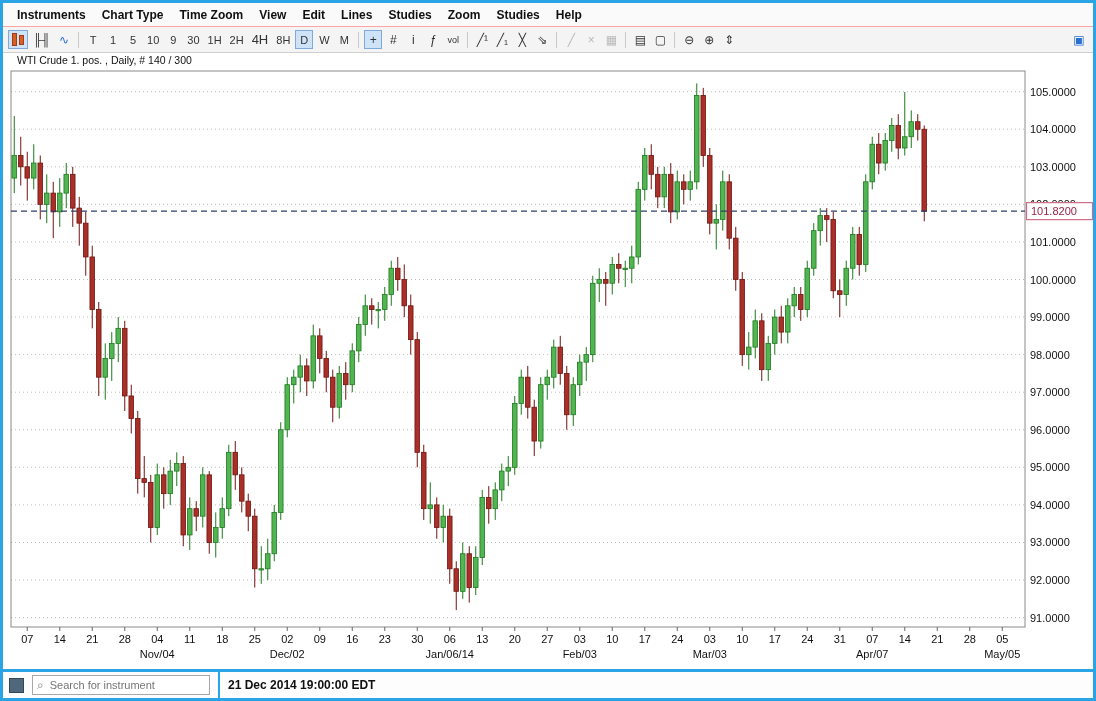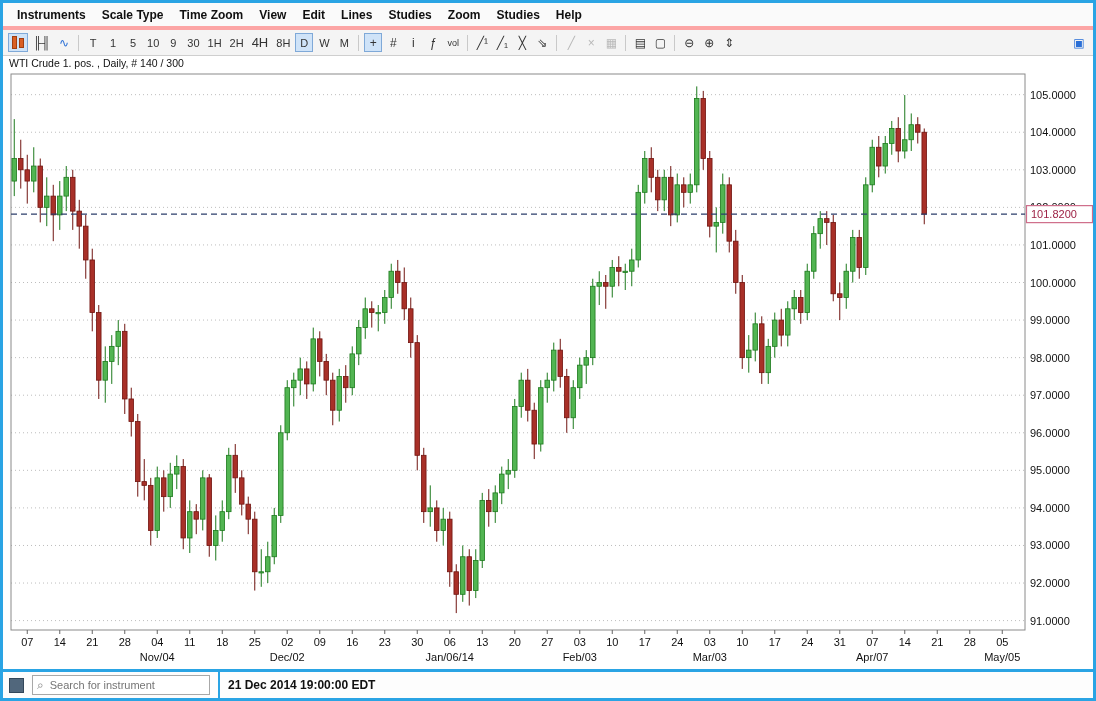--- a/index.html
+++ b/index.html
@@ -8,21 +8,21 @@
     background:#2aa4e4;
     font-family:"Liberation Sans", sans-serif;
     position:relative;
   }
   .app{
     position:absolute;top:3px;left:3px;right:3px;bottom:3px;
     background:#ffffff;display:flex;flex-direction:column;
   }
   .menubar{
     height:23px;background:#fafafa;display:flex;align-items:center;
-    padding:0 6px;border-bottom:4px solid #fca5a5;flex:0 0 auto;
+    padding:0 6px;border-bottom:1px solid #fca5a5;flex:0 0 auto;
   }
   .menu-item{
     font-weight:bold;font-size:12px;color:#101010;
     padding:2px 8px;cursor:default;white-space:nowrap;
   }
   .toolbar{
     height:25px;background:#f4f4f4;display:flex;align-items:center;
     padding:0 4px;border-bottom:1px solid #cfcfcf;flex:0 0 auto;
   }
   .tbtn{
@@ -30,21 +30,21 @@
     font-size:12px;color:#333;border:1px solid transparent;padding:0 2px;margin:0 1px;
     cursor:default;box-sizing:border-box;
   }
   .tbtn.sel{background:#cfe3f8;border-color:#7fa9d8;}
   .tbtn.dis{color:#b8b8b8;}
   .tsep{width:1px;height:16px;background:#c9c9c9;margin:0 4px;flex:0 0 auto;}
   .spacer{flex:1;}
   .cd{display:inline-block;width:3px;height:11px;background:#d95f25;border:1px solid #a03e12;margin:0 1px;}
   .cd.c2{height:8px;}
   .chart-area{flex:1;position:relative;background:#ffffff;overflow:hidden;}
-  .chart-title{position:absolute;top:1px;left:6px;font-size:10.5px;color:#111;white-space:nowrap;}
+  .chart-title{position:absolute;top:1px;left:14px;font-size:10.5px;color:#111;white-space:nowrap;}
   .chart-svg-wrap{position:absolute;top:14px;left:0;right:0;bottom:0;}
   .statusbar{
     height:26px;border-top:3px solid #2aa4e4;background:#fdfdfd;
     display:flex;align-items:center;padding:0 6px;flex:0 0 auto;
   }
   .status-square{width:13px;height:13px;background:#51677c;border:1px solid #33475a;margin-right:8px;flex:0 0 auto;}
   .searchbox{
     display:flex;align-items:center;border:1px solid #a8a8a8;background:#fff;
     height:18px;width:168px;padding:0 4px;flex:0 0 auto;
   }
@@ -56,21 +56,21 @@
   .status-divider{width:2px;align-self:stretch;background:#2aa4e4;margin:0 8px;flex:0 0 auto;}
   .timestamp{font-weight:bold;font-size:12px;color:#101010;white-space:nowrap;}
 </style>
 </head>
 <body>
 
 <div class="app">
 
   <div class="menubar">
       <span class="menu-item">Instruments</span>
-      <span class="menu-item">Scale Type</span>
+      <span class="menu-item">Chart Type</span>
       <span class="menu-item">Time Zoom</span>
       <span class="menu-item">View</span>
       <span class="menu-item">Edit</span>
       <span class="menu-item">Lines</span>
       <span class="menu-item">Studies</span>
       <span class="menu-item">Zoom</span>
       <span class="menu-item">Studies</span>
       <span class="menu-item">Help</span>
     </div>
 

